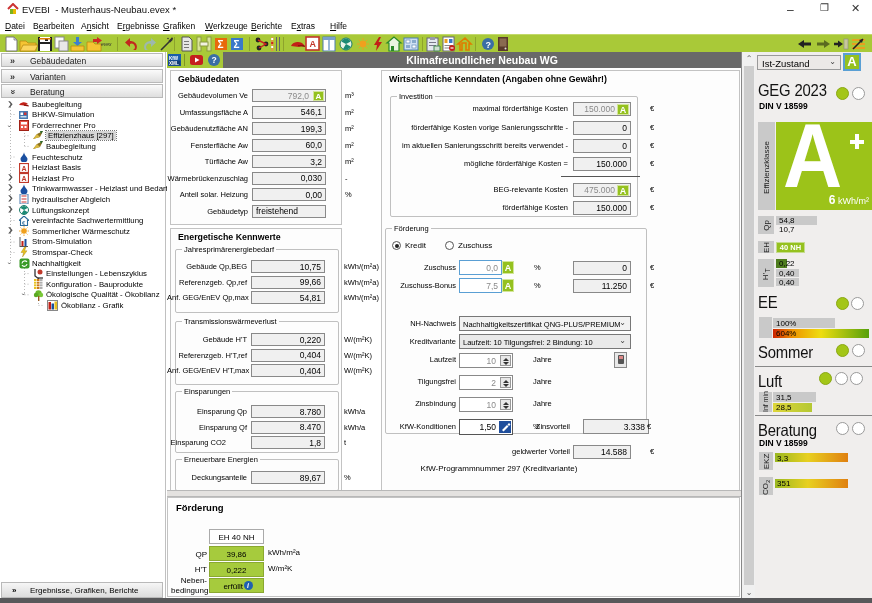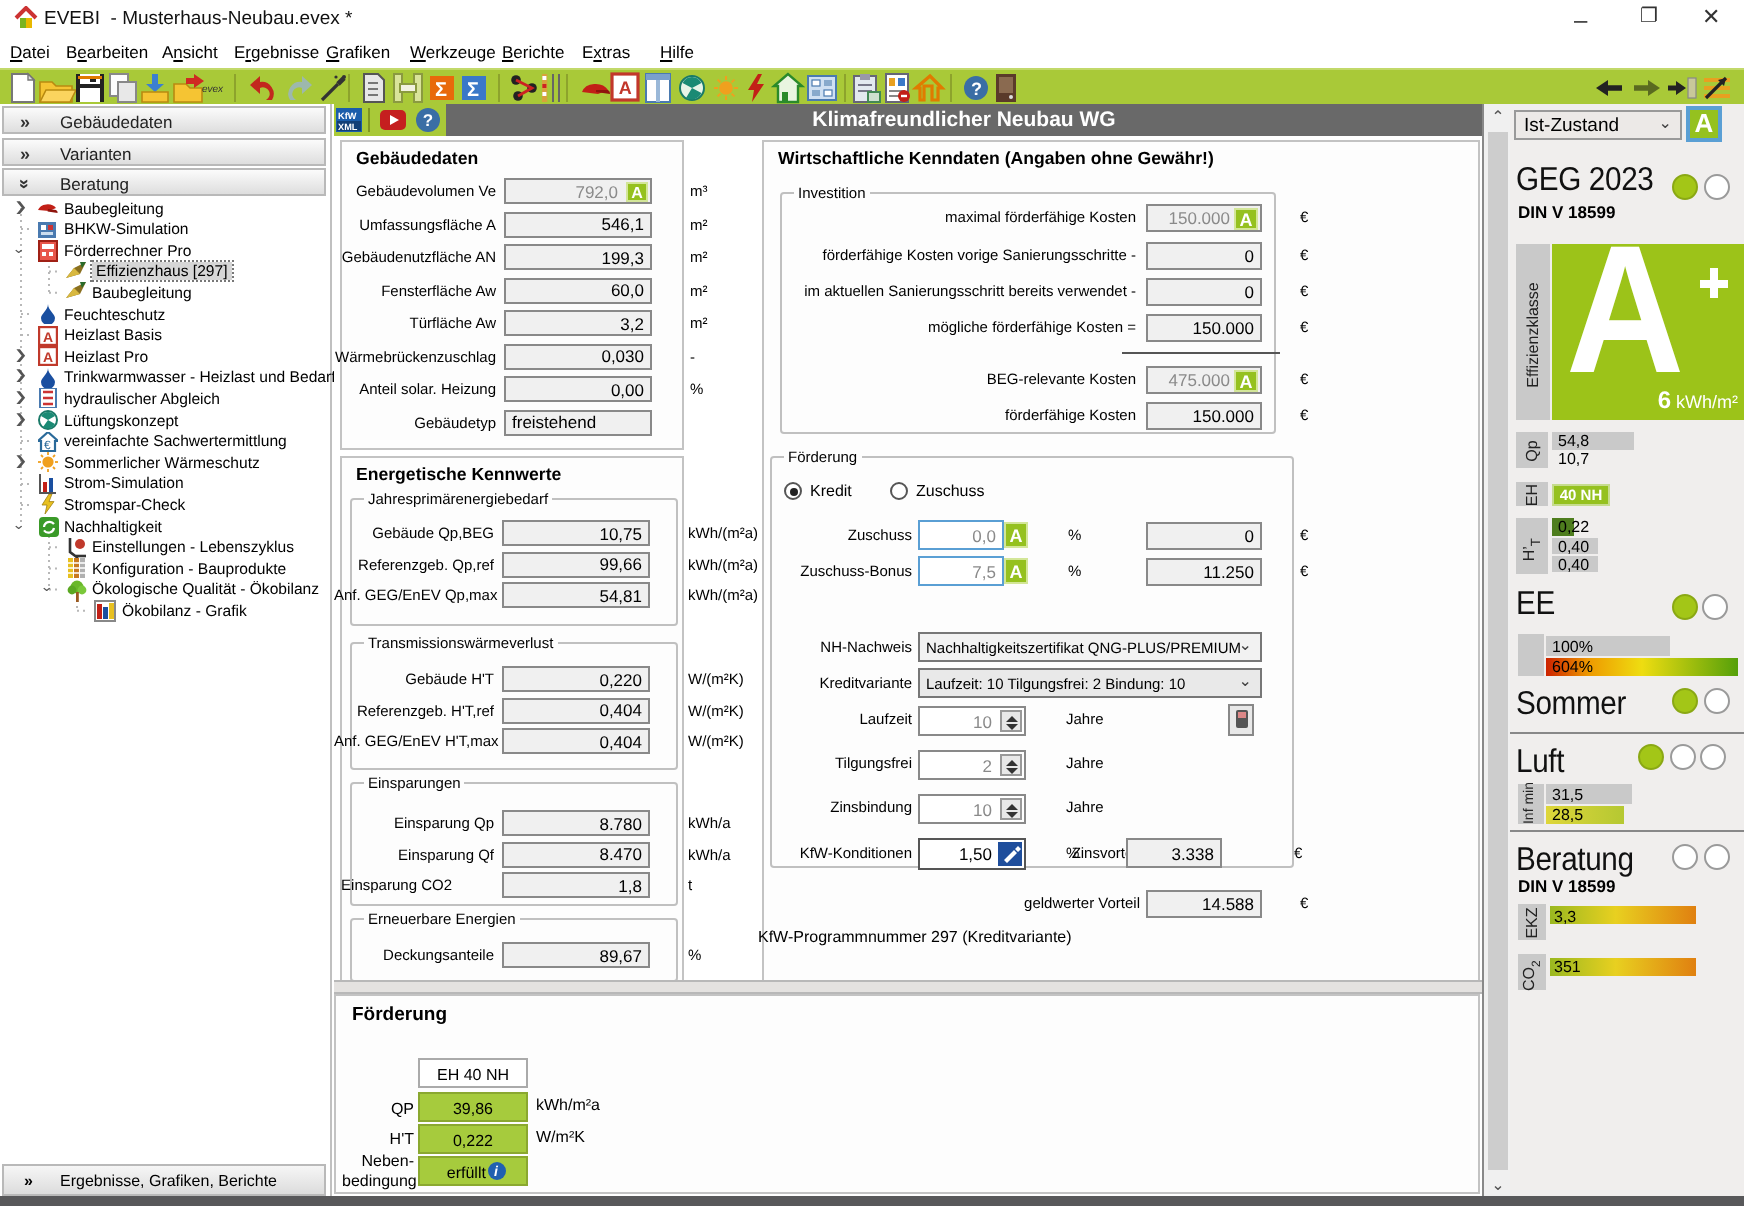--- a/index.html
+++ b/index.html
@@ -724,31 +724,31 @@
   <div class="unit" style="left:350px;top:347px">Jahre</div>
   <div class="lbl" style="left:189px;top:369.5px;width:100px">KfW-Konditionen</div>
   <div class="box" style="left:292px;top:367px;width:54px;height:16px;background:#fff;border:1px solid #555">
       <span class="v" style="right:16px">1,50</span>
       <span style="position:absolute;right:1px;top:1px;width:12px;height:12px;background:#1f4e9c"><svg width="12" height="12" viewBox="0 0 12 12">
           <path d="M3 9 L8 4 L9.5 5.5 L4.5 10.5 z M8.5 3.5 l1.5 -1.5 l1.5 1.5 l-1.5 1.5 z" fill="#fff"></path>
         </svg></span>
     </div>
   <div class="unit" style="left:350px;top:369.5px">%</div>
   <div class="lbl" style="left:339px;top:369.5px;width:64px">Zinsvorteil</div>
-  <div class="box" style="left:396px;top:367px;width:48px;height:15px">
+  <div class="box" style="left:416px;top:367px;width:66px;height:15px">
       <span class="v">3.338</span>
     </div>
   <div class="unit" style="left:464px;top:369.5px">€</div>
 
   <div class="lbl" style="left:230px;top:394.5px;width:173px">geldwerter Vorteil</div>
   <div class="box" style="left:406px;top:392.5px;width:58px;height:14px">
       <span class="v">14.588</span>
     </div>
   <div class="unit" style="left:467px;top:394.5px">€</div>
-  <div class="abs" style="left:212px;top:412px;width:262px;">KfW-Programmnummer 297 (Kreditvariante)</div>
+  <div class="abs" style="left:201px;top:412px;width:262px;text-align:center">KfW-Programmnummer 297 (Kreditvariante)</div>
 
   <div class="abs" style="left:0;top:438px;width:574px;height:7px;background:#e4e2e0;border-top:1px solid #b8b8b8;border-bottom:1px solid #b8b8b8"></div>
   <div class="abs" style="left:0px;top:445px;width:573px;height:100px;background:#fdfdfd;border:1px solid #c3c3c3">
     <div class="abs" style="left:8px;top:4px;font-weight:bold;font-size:9.5px">Förderung</div>
     <div class="abs" style="left:41px;top:31px;width:55px;height:15px;background:#fff;border:1px solid #aaa;text-align:center;line-height:15px">EH 40 NH</div>
     <div class="abs" style="left:3px;top:52px;width:36px;text-align:right">QP</div>
     <div class="abs" style="left:41px;top:48px;width:55px;height:15px;background:#a6cb3d;border:1px solid #8aa830;text-align:center;line-height:15px">39,86</div>
     <div class="abs" style="left:100px;top:50px">kWh/m²a</div>
     <div class="abs" style="left:3px;top:67px;width:36px;text-align:right">H'T</div>
     <div class="abs" style="left:41px;top:64px;width:55px;height:15px;background:#a6cb3d;border:1px solid #8aa830;text-align:center;line-height:15px">0,222</div>

